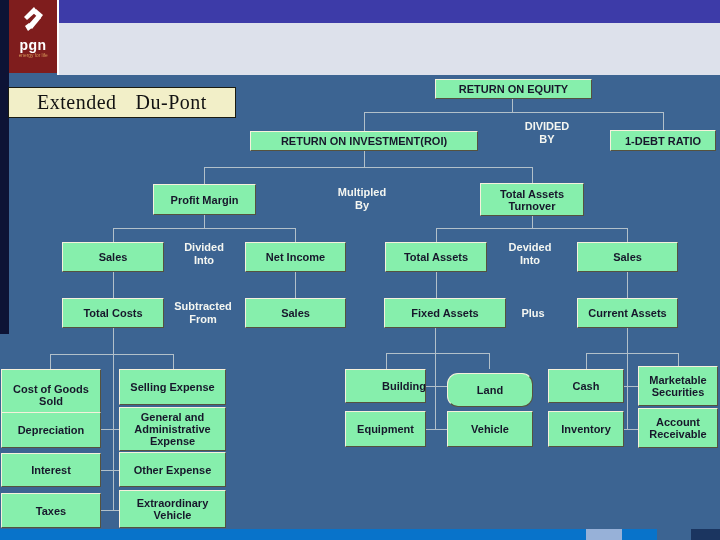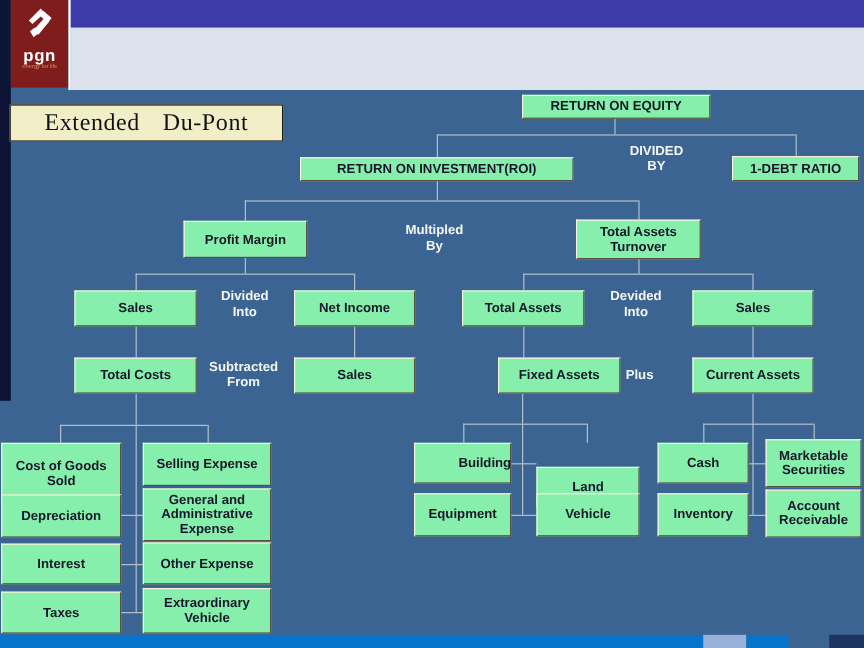--- a/index.html
+++ b/index.html
@@ -115,34 +115,34 @@
 <div class="abs node" style="left:250px;top:131px;width:228px;height:20px;">RETURN ON INVESTMENT(ROI)</div>
 <div class="abs node" style="left:610px;top:130px;width:106px;height:21px;">1-DEBT RATIO</div>
 <div class="abs node" style="left:153px;top:184px;width:103px;height:31px;">Profit Margin</div>
 <div class="abs node" style="left:480px;top:183px;width:104px;height:33px;">Total Assets Turnover</div>
 <div class="abs node" style="left:62px;top:242px;width:102px;height:30px;">Sales</div>
 <div class="abs node" style="left:245px;top:242px;width:101px;height:30px;">Net Income</div>
 <div class="abs node" style="left:385px;top:242px;width:102px;height:30px;">Total Assets</div>
 <div class="abs node" style="left:577px;top:242px;width:101px;height:30px;">Sales</div>
 <div class="abs node" style="left:62px;top:298px;width:102px;height:30px;">Total Costs</div>
 <div class="abs node" style="left:245px;top:298px;width:101px;height:30px;">Sales</div>
-<div class="abs node" style="left:384px;top:298px;width:102px;height:30px;margin-left:31px;">Fixed Assets</div>
+<div class="abs node" style="left:384px;top:298px;width:122px;height:30px;">Fixed Assets</div>
 <div class="abs node" style="left:577px;top:298px;width:101px;height:30px;">Current Assets</div>
 
 <div class="abs node" style="left:1px;top:369px;width:100px;height:52px;">Cost of Goods Sold</div>
 <div class="abs node" style="left:119px;top:369px;width:107px;height:36px;">Selling Expense</div>
 <div class="abs node" style="left:1px;top:412px;width:100px;height:36px;">Depreciation</div>
 <div class="abs node" style="left:119px;top:407px;width:107px;height:44px;">General and Administrative Expense</div>
 <div class="abs node" style="left:1px;top:453px;width:100px;height:34px;">Interest</div>
 <div class="abs node" style="left:119px;top:452px;width:107px;height:35px;">Other Expense</div>
 <div class="abs node" style="left:1px;top:493px;width:100px;height:35px;">Taxes</div>
 <div class="abs node" style="left:119px;top:490px;width:107px;height:38px;">Extraordinary Vehicle</div>
 
 <div class="abs node" style="left:345px;top:369px;width:81px;height:34px;padding-left:39px;">Building</div>
-<div class="abs node" style="left:447px;top:389px;width:86px;height:34px;">Land</div>
+<div class="abs node" style="left:447px;top:373px;width:86px;height:34px;border-radius:11px;">Land</div>
 <div class="abs node" style="left:548px;top:369px;width:76px;height:34px;">Cash</div>
 <div class="abs node" style="left:638px;top:366px;width:80px;height:40px;">Marketable Securities</div>
 <div class="abs node" style="left:345px;top:411px;width:81px;height:36px;">Equipment</div>
 <div class="abs node" style="left:447px;top:411px;width:86px;height:36px;">Vehicle</div>
 <div class="abs node" style="left:548px;top:411px;width:76px;height:36px;">Inventory</div>
 <div class="abs node" style="left:638px;top:408px;width:80px;height:40px;">Account Receivable</div>
 
 <div class="abs op" style="left:507px;top:119px;width:80px;height:28px;">DIVIDED
 BY</div>
 <div class="abs op" style="left:327px;top:185px;width:70px;height:28px;">Multipled

